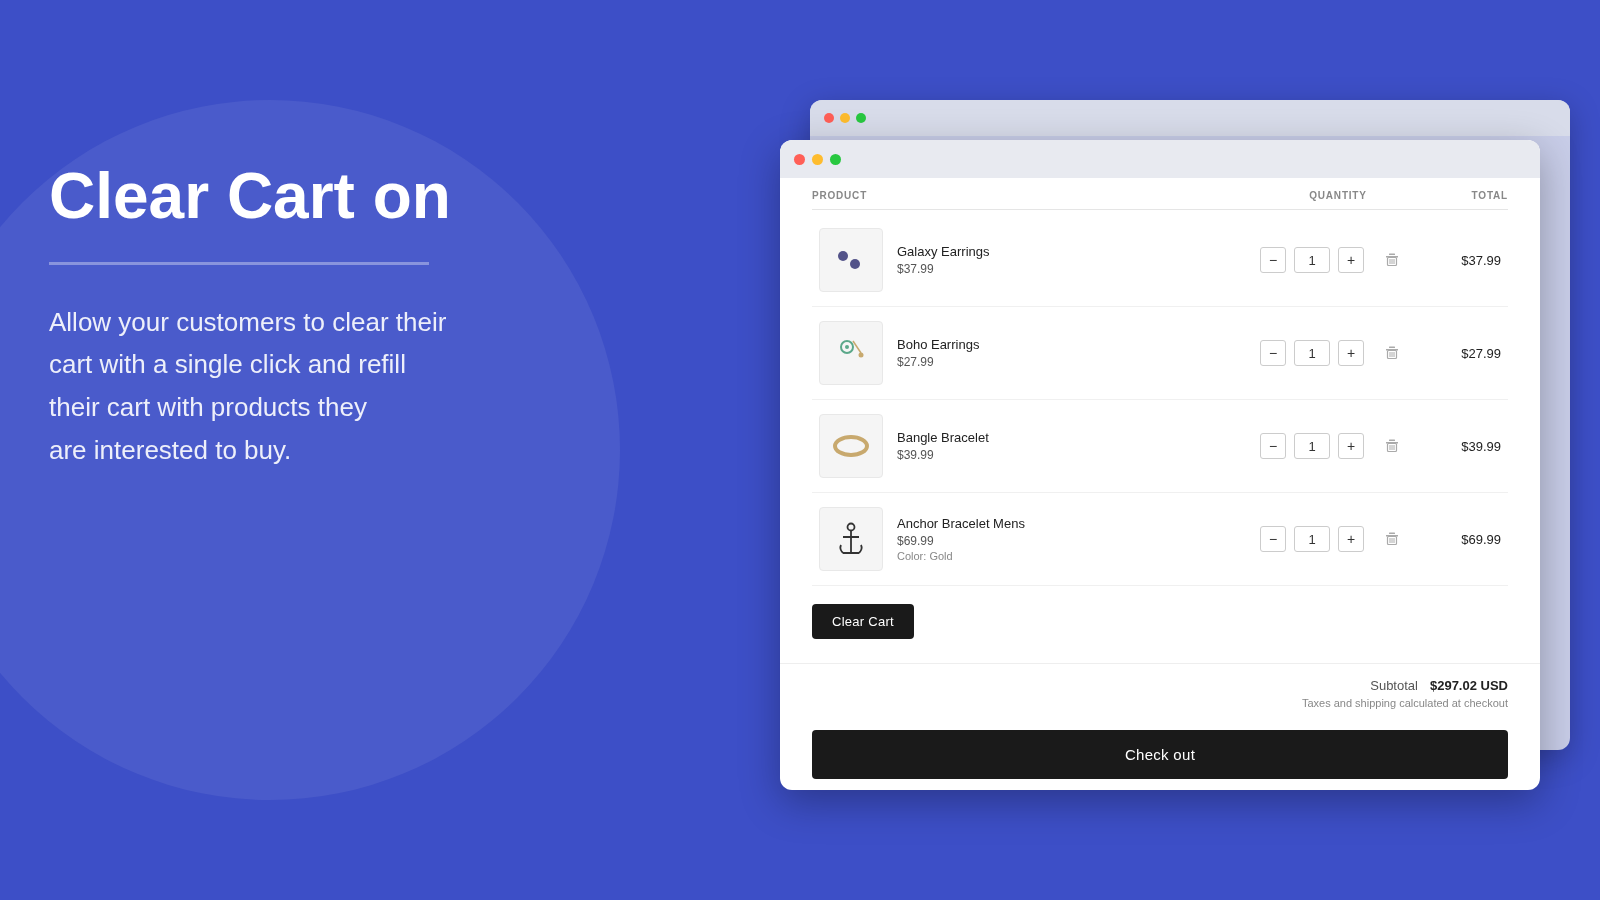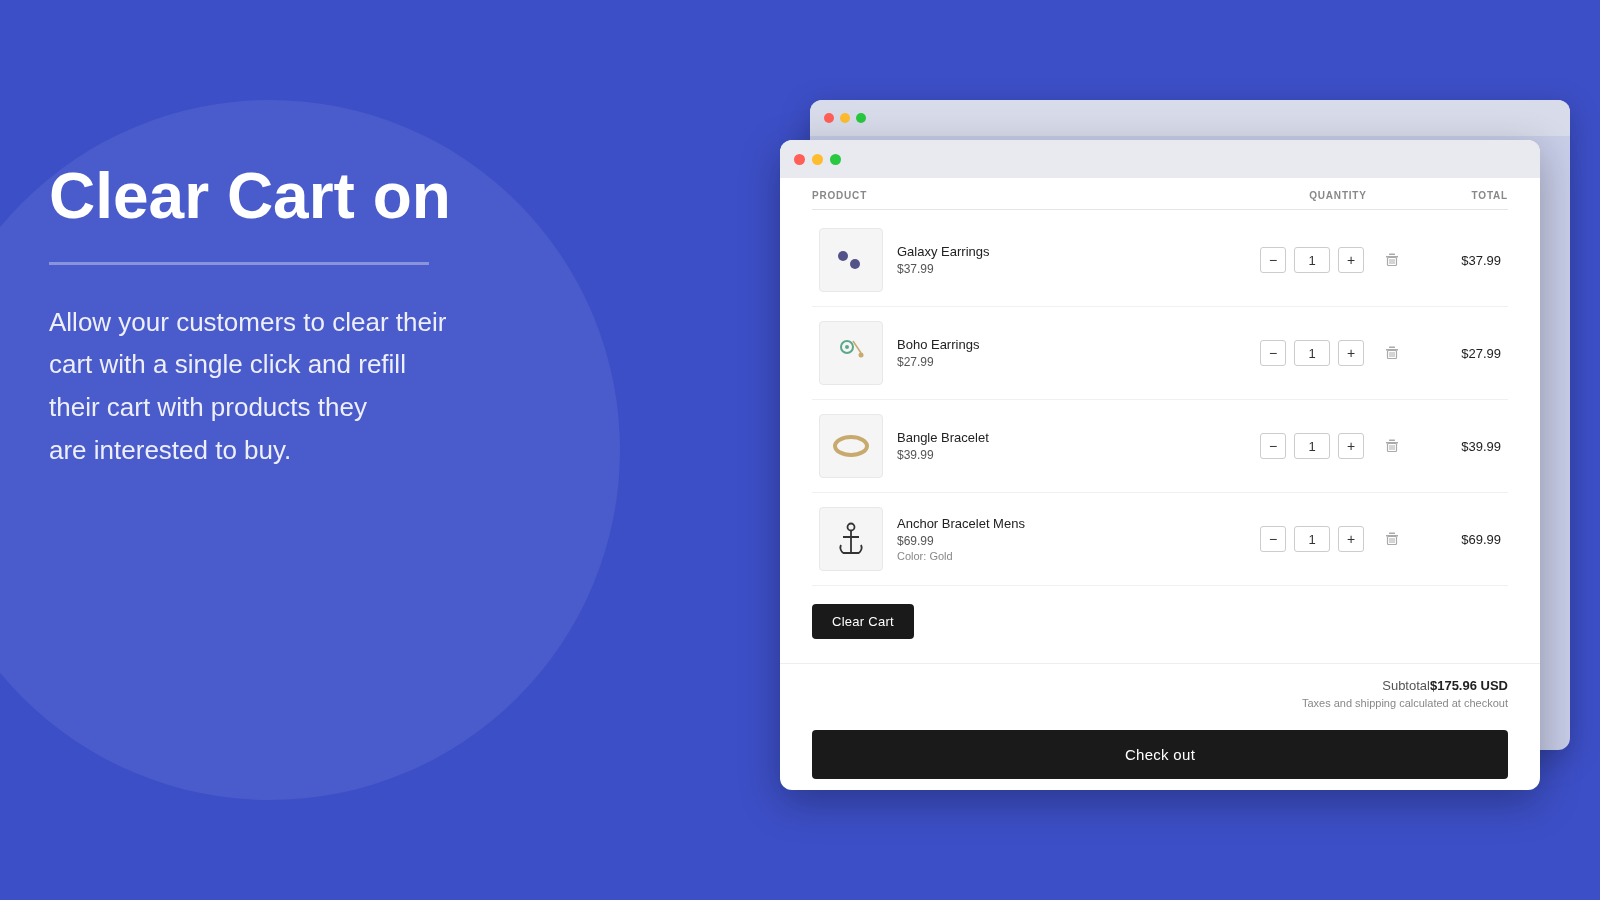--- a/index.html
+++ b/index.html
@@ -282,20 +282,21 @@
     
     .cart-footer {
       padding: 14px 32px 16px 32px;
       border-top: 1px solid #eee;
     }
 
     .subtotal-row {
       display: flex;
       justify-content: flex-end;
       align-items: center;
+      gap: 12px;
       margin-bottom: 4px;
     }
 
     .subtotal-label {
       font-size: 13px;
       color: #555;
     }
 
     .subtotal-value {
       font-size: 13px;
@@ -498,19 +499,19 @@
         <div class="item-total">$69.99</div>
       </div>
 
       
       <button class="clear-cart-btn">Clear Cart</button>
     </div>
 
     <div class="cart-footer">
       <div class="subtotal-row">
         <span class="subtotal-label">Subtotal</span>
-        <span class="subtotal-value">$175.96 USD</span>
+        <span class="subtotal-value">$297.02 USD</span>
       </div>
       <div class="tax-note">Taxes and shipping calculated at checkout</div>
       <button class="checkout-btn">Check out</button>
     </div>
   </div>
 </div>
 
 </body></html>

